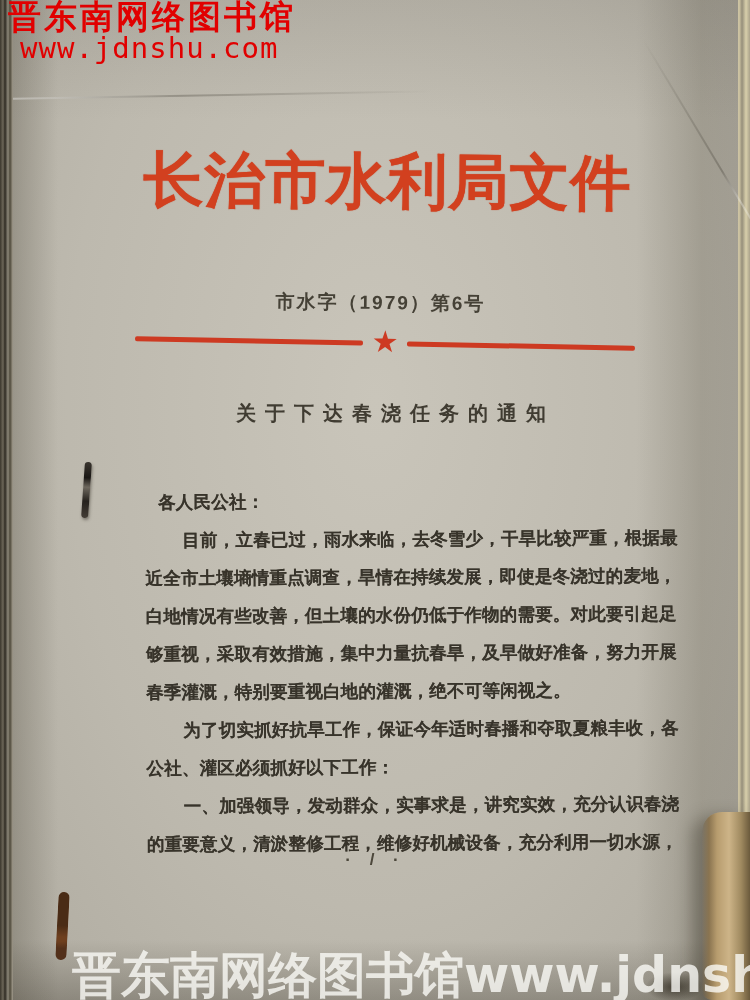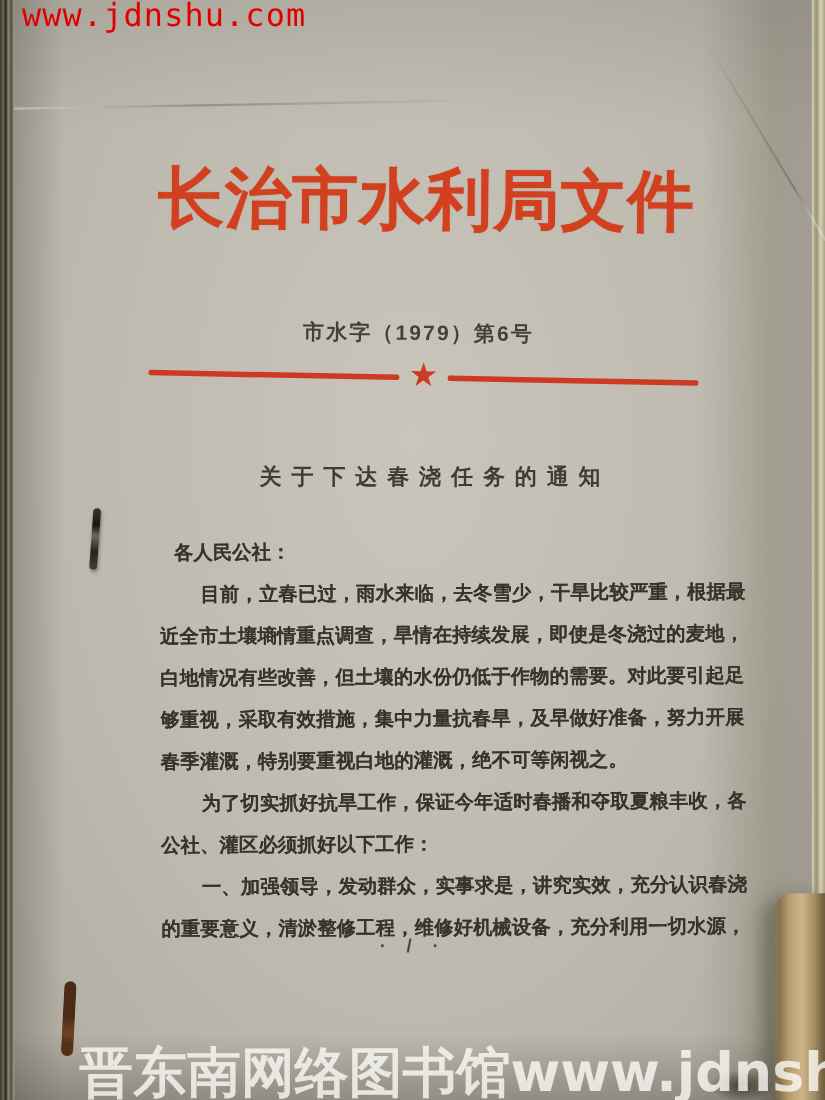--- a/index.html
+++ b/index.html
@@ -74,21 +74,21 @@
     font-size:19px;font-weight:600;color:#454136;letter-spacing:2px;
     transform:rotate(0.6deg);
   }
   .rule{
     position:absolute;top:331px;left:122px;width:500px;height:24px;
     display:flex;align-items:center;transform:rotate(1.1deg);
   }
   .rule .seg{flex:1;height:5px;background:#cd3a22;border-radius:2px;}
   .rule .star{font-size:30px;line-height:1;color:#cd3a22;margin:0 9px;transform:translateY(-1px);}
   .subject{
-    position:absolute;top:420px;left:40px;right:0;text-align:center;
+    position:absolute;top:400px;left:40px;right:0;text-align:center;
     font-size:20px;font-weight:600;color:#403c32;letter-spacing:9px;
   }
   .body-text{
     position:absolute;top:482px;left:133px;width:512px;
     font-size:17.5px;font-weight:600;color:#37332a;
     transform:rotate(-0.3deg);
     text-shadow:0 0 0.6px rgba(55,51,42,0.7);
   }
   .body-text p{margin:0;line-height:38px;white-space:nowrap;letter-spacing:0.2px;}
   .body-text p.salutation{padding-left:13px;}
@@ -154,18 +154,19 @@
     <div class="page-number">· / ·</div>
 
     <div class="staple-top"></div>
     <div class="staple-rust"></div>
   </div>
 
   <div class="curl"></div>
   <div class="blob-bottom"></div>
 
   <div class="wm-top">
+    <div class="wm1">晋东南网络图书馆</div>
     <div class="wm2">www.jdnshu.com</div>
   </div>
 
   <div class="wm-bottom">晋东南网络图书馆www.jdnshu.com</div>
 
 </div>
 
 </body></html>

